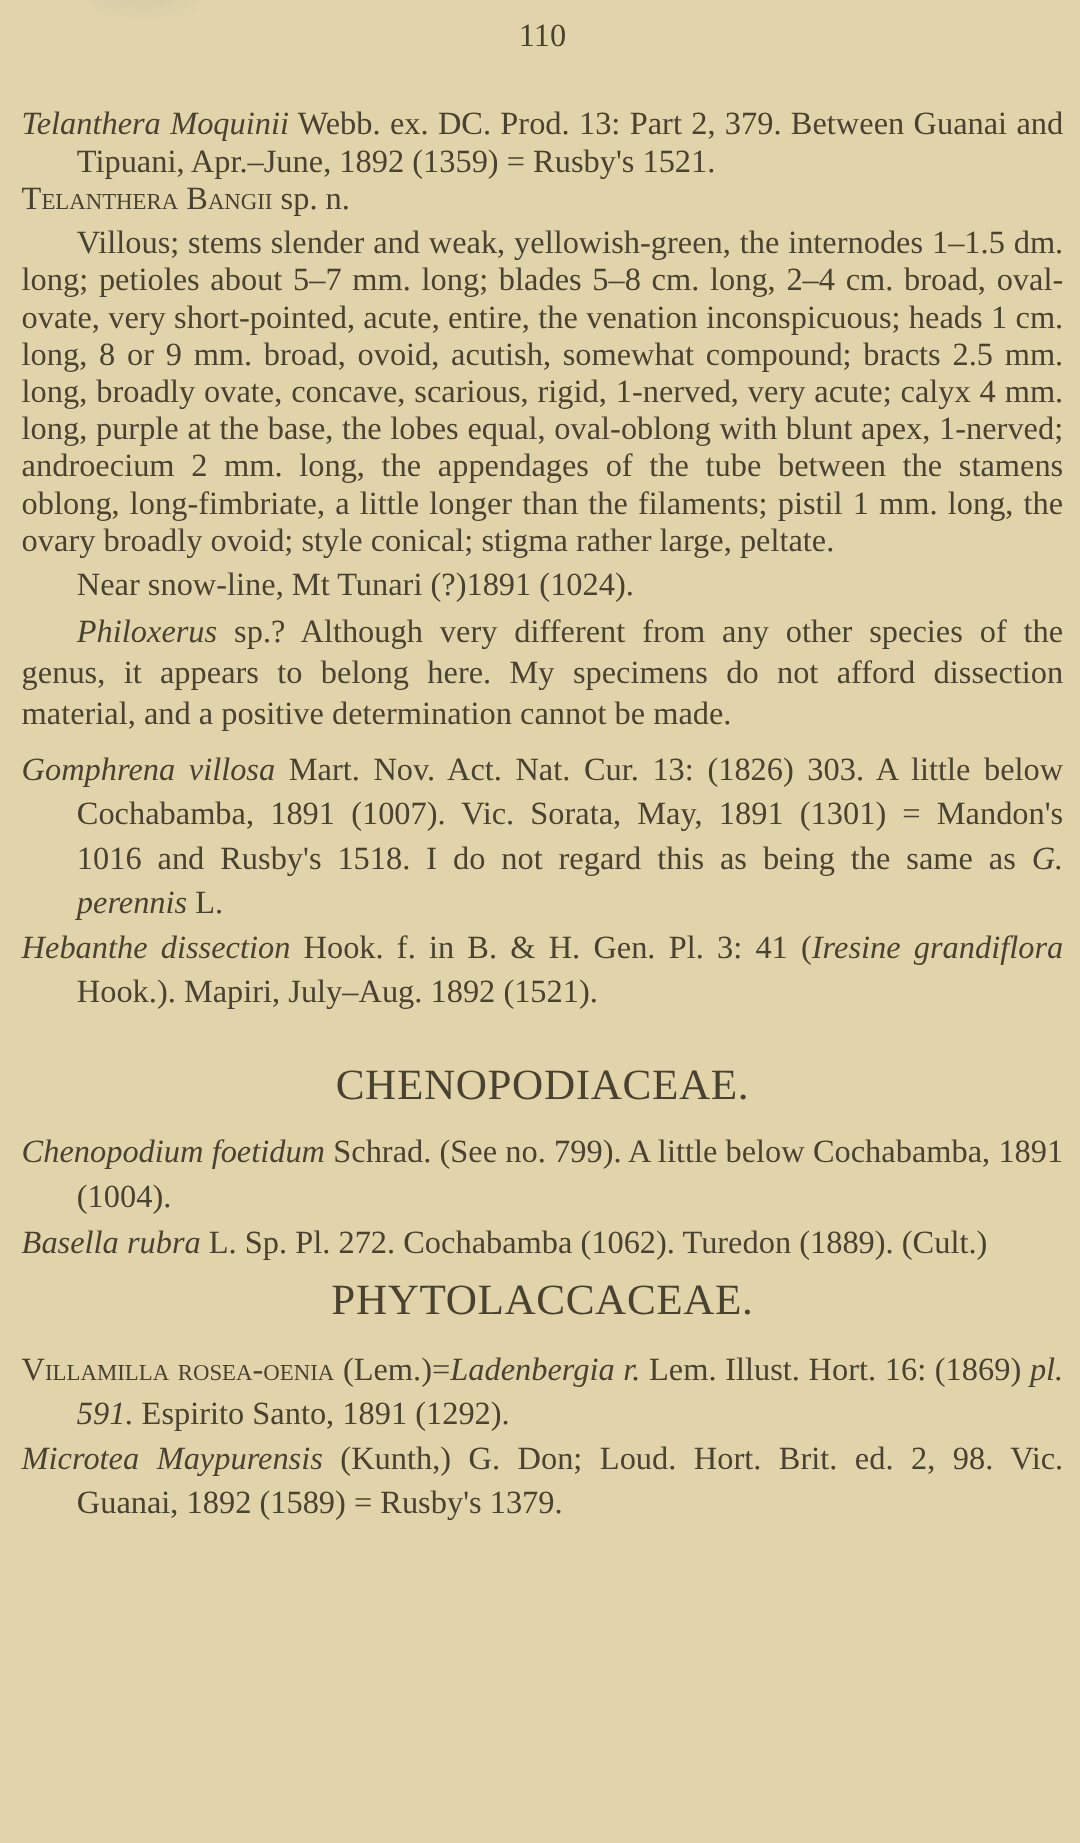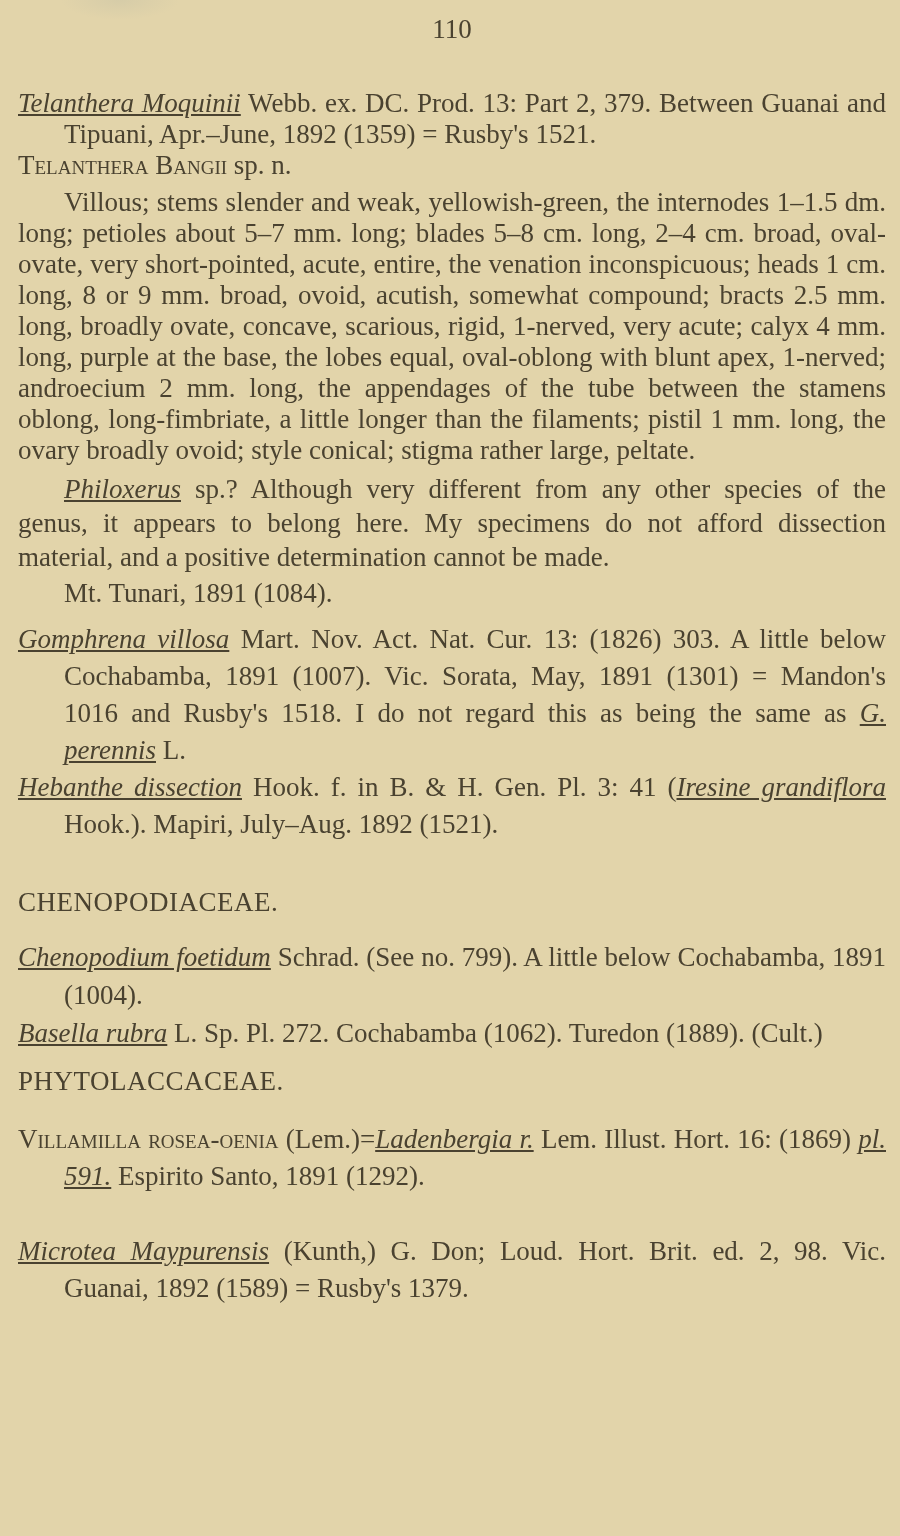--- a/index.html
+++ b/index.html
@@ -11,49 +11,49 @@
       font-size: 27px;
       line-height: 31px;
       position: relative;
     }
     .page { position: absolute; left: 18px; top: 0; width: 868px; }
     .pagenum { text-align: center; font-size: 27px; margin-top: 14px; height: 40px; letter-spacing: 0px; }
     .entry { text-align: justify; text-align-last: left; }
     .hang { padding-left: 46px; text-indent: -46px; }
     .indent { text-indent: 46px; }
     .blk { margin: 0; }
-    i { font-style: italic; text-decoration: underline; }
+    i { font-style: italic; }
     .sc { font-variant: small-caps; }
-    .head { font-size: 27px; letter-spacing: 0.5px; }
+    .head { text-align: center; font-size: 36px; letter-spacing: 0.5px; }
     .spot { position:absolute; left:60px; top:-20px; width:120px; height:40px; border-radius:50%; background: radial-gradient(#d6cca8, transparent 70%); }
   </style>
 </head>
 <body>
 
 <div class="spot"></div>
 
 <div class="page">
   <div class="pagenum">110</div>
 
   <p class="blk entry hang" style="margin-top:34px;">
     <i>Telanthera Moquinii</i><span> Webb. ex. DC. Prod. 13: Part 2, 379. Between Guanai and Tipuani, Apr.–June, 1892 (1359) = Rusby's 1521.</span>
   </p>
 
   <p class="blk" style="">
     <span class="sc">Telanthera Bangii</span><span> sp. n.</span>
   </p>
 
   <p class="blk entry indent" style="margin-top:6px;">Villous; stems slender and weak, yellowish-green, the internodes 1–1.5 dm. long; petioles about 5–7 mm. long; blades 5–8 cm. long, 2–4 cm. broad, oval-ovate, very short-pointed, acute, entire, the venation inconspicuous; heads 1 cm. long, 8 or 9 mm. broad, ovoid, acutish, somewhat compound; bracts 2.5 mm. long, broadly ovate, concave, scarious, rigid, 1-nerved, very acute; calyx 4 mm. long, purple at the base, the lobes equal, oval-oblong with blunt apex, 1-nerved; androecium 2 mm. long, the appendages of the tube between the stamens oblong, long-fimbriate, a little longer than the filaments; pistil 1 mm. long, the ovary broadly ovoid; style conical; stigma rather large, peltate.</p>
 
+  <p class="blk entry indent" style="margin-top:6px;">Near snow-line, Mt Tunari (?)1891 (1024).</p>
 
   <p class="blk entry indent" style="margin-top:6px; line-height:34px;">
     <i>Philoxerus</i><span> sp.?  Although very different from any other species of the genus, it appears to belong here.  My specimens do not afford dissection material, and a positive determination cannot be made.</span>
   </p>
 
-  <p class="blk entry indent" style="margin-top:4px;">Mt. Tunari, 1891 (1084).</p>
 
   <p class="blk entry hang" style="margin-top:12px; line-height:37px;">
     <i>Gomphrena villosa</i><span> Mart. Nov. Act. Nat. Cur. 13: (1826) 303. A little below Cochabamba, 1891 (1007).  Vic. Sorata, May, 1891 (1301) = Mandon's 1016 and Rusby's 1518.  I do not regard this as being the same as </span><i>G. perennis</i><span> L.</span>
   </p>
 
   <p class="blk entry hang" style="line-height:37px;">
     <i>Hebanthe dissection</i><span> Hook. f. in B. &amp; H. Gen. Pl. 3: 41 (</span><i>Iresine grandiflora</i><span> Hook.).  Mapiri, July–Aug. 1892 (1521).</span>
   </p>
 
   <p class="blk head" style="margin-top:44px;">CHENOPODIACEAE.</p>
@@ -65,16 +65,16 @@
   <p class="blk entry hang" style="line-height:38px;">
     <i>Basella rubra</i><span> L. Sp. Pl. 272.  Cochabamba (1062). Turedon (1889). (Cult.)</span>
   </p>
 
   <p class="blk head" style="margin-top:14px;">PHYTOLACCACEAE.</p>
 
   <p class="blk entry hang" style="margin-top:24px; line-height:37px;">
     <span class="sc">Villamilla rosea-oenia</span><span> (Lem.)=</span><i>Ladenbergia r.</i><span> Lem. Illust. Hort. 16: (1869) </span><i>pl. 591.</i><span>  Espirito Santo, 1891 (1292).</span>
   </p>
 
-  <p class="blk entry hang" style="line-height:37px;margin-top:38px;">
+  <p class="blk entry hang" style="line-height:37px;">
     <i>Microtea Maypurensis</i><span> (Kunth,) G. Don; Loud. Hort. Brit. ed. 2, 98. Vic. Guanai, 1892 (1589) = Rusby's 1379.</span>
   </p>
 </div>
 
 </body></html>

